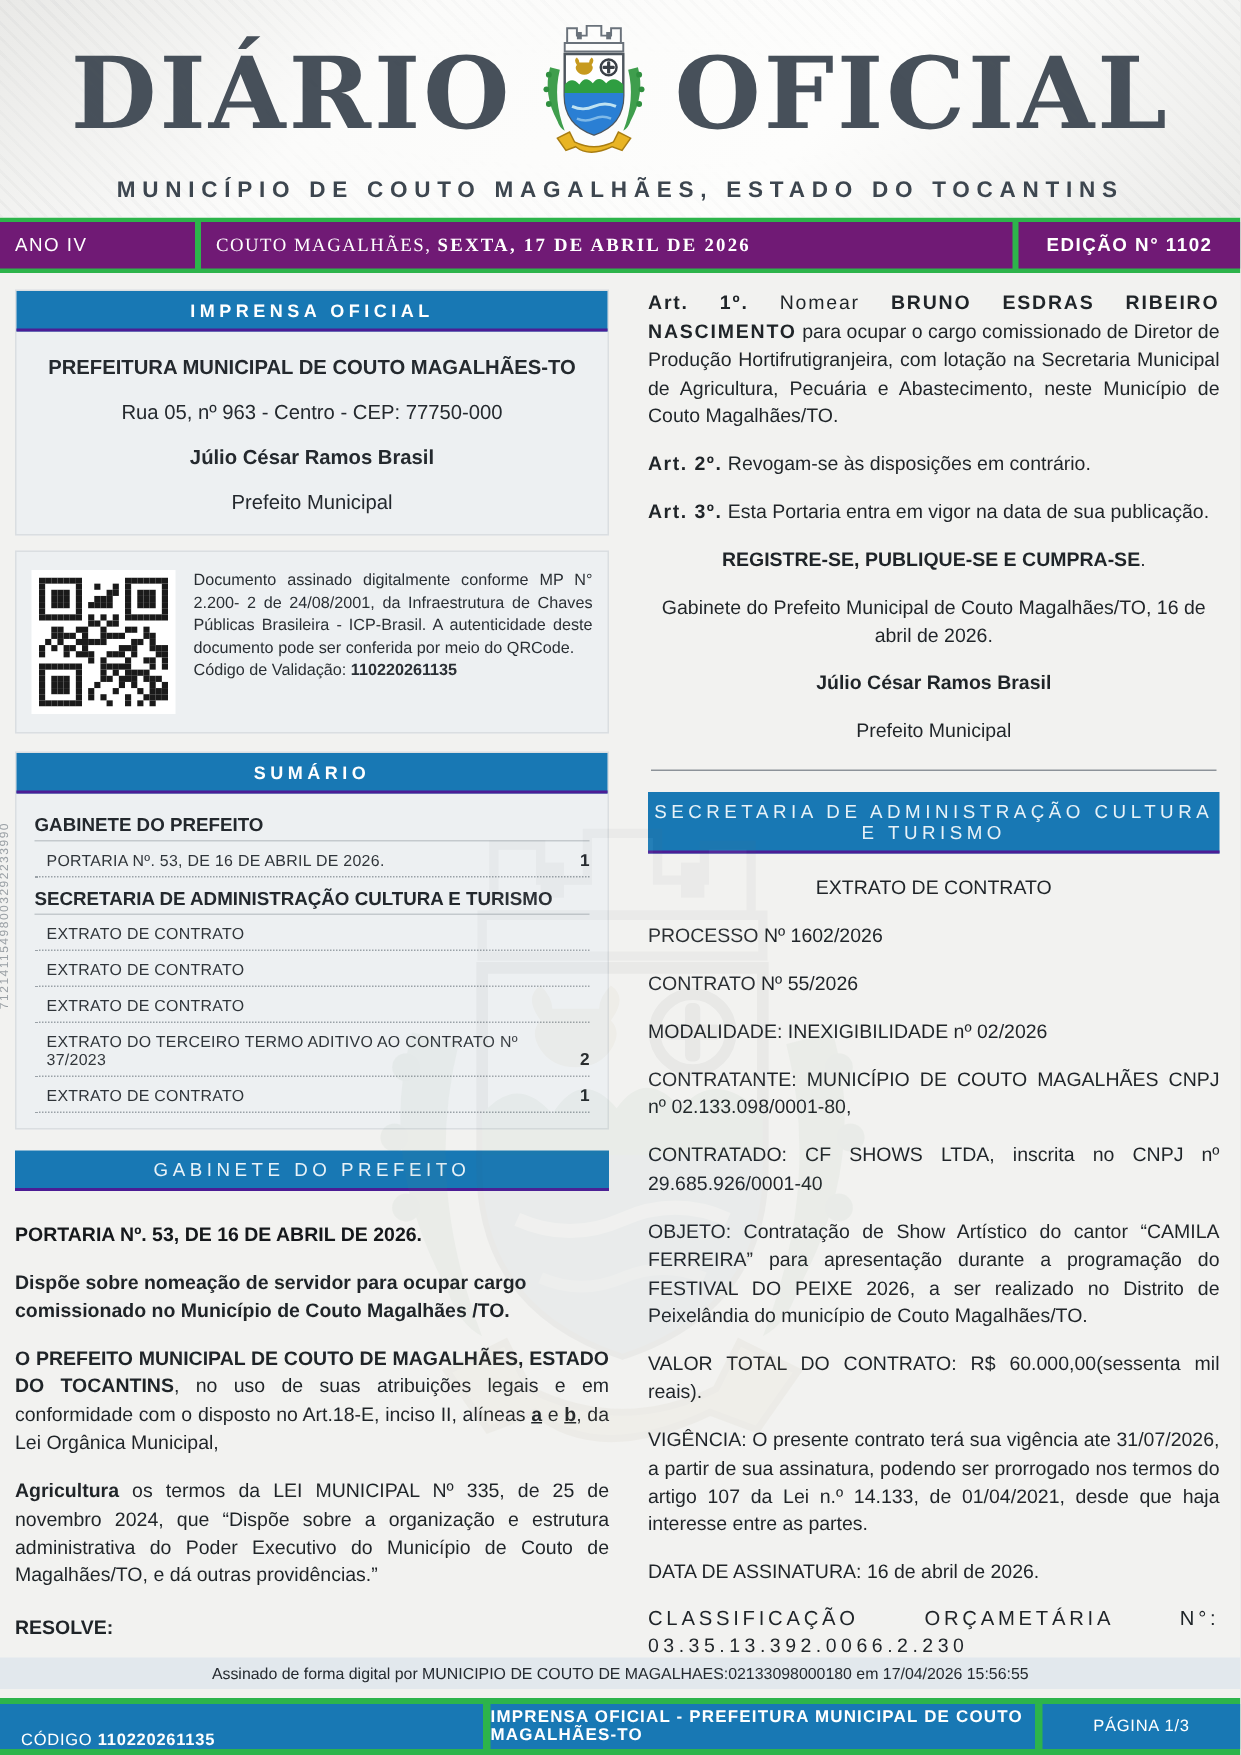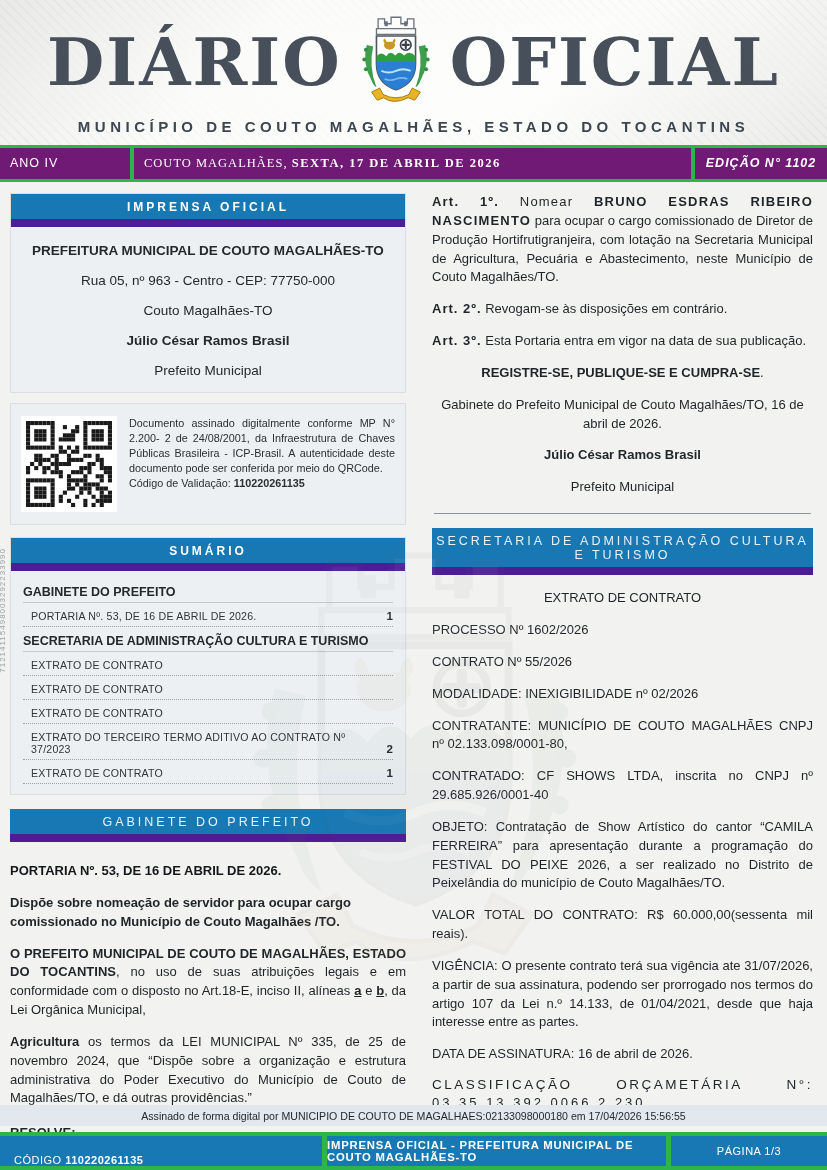--- a/index.html
+++ b/index.html
@@ -30,29 +30,29 @@
     margin-top:8px; font-size:15px; font-weight:700; letter-spacing:4.5px;
     color:#3d464f;
   }
   
   .date-bar { background:#2db44b; padding:3px 0; }
   .date-bar-inner { display:flex; gap:4px; }
   .date-cell { background:#701a75; color:#fff; font-size:12.5px; padding:8px 10px; }
   .date-ano { width:130px; letter-spacing:1px; }
   .date-mid { flex:1; text-align:left; letter-spacing:1px;font-family:Liberation Serif, serif; }
   .date-mid b { letter-spacing:1.5px; }
-  .date-ed { width:132px; text-align:center; font-weight:700; letter-spacing:1px;font-style:italic; }
+  .date-ed { width:148px; text-align:center; font-weight:700; letter-spacing:1px; }
   
   .content { display:flex; gap:26px; padding:11px 14px 0 10px; }
   .col-left { width:396px; flex:0 0 auto; }
   .col-right { flex:1; min-width:0; }
   
   .bar {
     background:#1878b4; color:#fff; text-align:center;
-    font-size:12px; padding:6px 4px 5px; border-bottom:8px solid #4c1d95;
+    font-size:12px; padding:6px 4px 5px; border-bottom:2px solid #4c1d95;
   }
   .bar.bold { font-weight:700; letter-spacing:3px; }
   .bar.lite { font-weight:400; letter-spacing:3px; color:#e8f2f8; font-size:12.5px; }
   
   .panel { background:#edf0f2; border:1px solid #dadee1; }
   .imprensa-body { padding:16px 12px 14px; text-align:center; }
   .imprensa-body > div { margin-bottom:15px; font-size:13.5px; color:#24292e; }
   .imprensa-body > div:last-child { margin-bottom:0; }
   .b { font-weight:700; }
   
@@ -97,21 +97,21 @@
     background:#e2e8ed; display:flex; align-items:center; justify-content:center;
     font-size:10.6px; color:#24292e; font-stretch:condensed;
   }
   .footer {
     position:absolute; left:0; right:0; bottom:0; height:38px;
     background:#2db44b; display:flex; gap:5px; padding:4px 0;
   }
   .foot-cell { background:#1878b4; color:#fff; display:flex; align-items:center; font-size:11px; }
   .foot-left { width:322px; padding-left:14px; letter-spacing:.5px;align-items:flex-end; }
   .foot-center { flex:1; justify-content:center; font-weight:700; letter-spacing:.8px; font-size:11.3px; }
-  .foot-right { width:156px; justify-content:center; letter-spacing:.5px; }
+  .foot-right { width:132px; justify-content:center; letter-spacing:.5px; }
 </style>
 </head>
 <body>
 
 <svg width="0" height="0" style="position:absolute" aria-hidden="true">
   <defs>
     <symbol id="crest" viewBox="0 0 100 118">
 
       <path d="M14 38 q-6 22 6 44 q2 6 6 8 q-10 -26 -4 -50 z" fill="#3f9e4d"></path>
       <path d="M86 38 q6 22 -6 44 q-2 6 -6 8 q10 -26 4 -50 z" fill="#3f9e4d"></path>
@@ -176,21 +176,20 @@
 
   <div class="content">
 
     <div class="col-left">
 
       <section class="panel">
         <div class="bar bold">IMPRENSA OFICIAL</div>
         <div class="imprensa-body">
           <div class="b">PREFEITURA MUNICIPAL DE COUTO MAGALHÃES-TO</div>
           <div>Rua 05, nº 963 - Centro - CEP: 77750-000</div>
-          <div>Couto Magalhães-TO</div>
           <div class="b">Júlio César Ramos Brasil</div>
           <div>Prefeito Municipal</div>
         </div>
       </section>
 
       <section class="panel qr-panel">
         <svg class="qr-img" id="qr-svg" viewBox="0 0 21 21">
             <rect x="0" y="0" width="1" height="1" fill="#1a1a1a"></rect>
             <rect x="1" y="0" width="1" height="1" fill="#1a1a1a"></rect>
             <rect x="2" y="0" width="1" height="1" fill="#1a1a1a"></rect>

